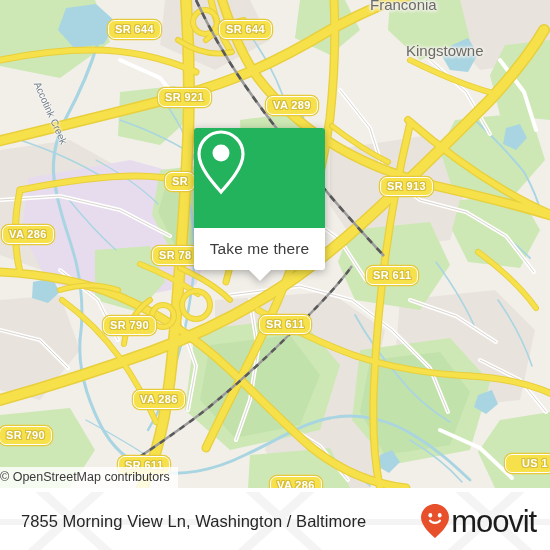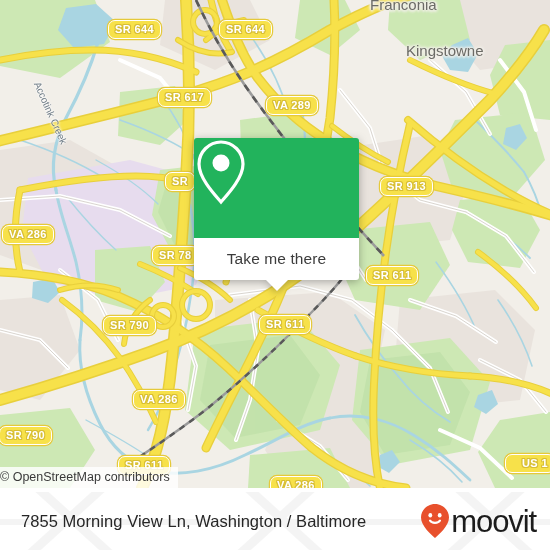--- a/index.html
+++ b/index.html
@@ -66,22 +66,22 @@
     background:rgba(255,255,255,0.82);
     color:#3a3a3a;
     font-size:12.5px;
     padding:3px 8px 4px 0;
     line-height:14px;
     white-space:nowrap;
   }
 
   
   .popup{
-    position:absolute;left:194px;top:138px;
-    width:165px;
+    position:absolute;left:194px;top:128px;
+    width:131px;
     border-radius:3px;
     overflow:visible;
     filter:drop-shadow(0 2px 4px rgba(0,0,0,.30));
   }
   .popup-head{
     height:100px;
     background:#22b35c;
     border-radius:3px 3px 0 0;
     display:flex;align-items:center;justify-content:center;
   }
@@ -345,21 +345,21 @@
       </g>
     </svg>
 
     <div class="place" style="left:370px;top:-4px;">Franconia</div>
     <div class="place" style="left:406px;top:42px;">Kingstowne</div>
 
     <div class="creek-label" style="left:42px;top:80px;">Accotink Creek</div>
 
     <div class="shield" style="left:108px;top:20px;">SR 644</div>
     <div class="shield" style="left:219px;top:20px;">SR 644</div>
-    <div class="shield" style="left:158px;top:88px;">SR 617</div>
+    <div class="shield" style="left:158px;top:88px;">SR 921</div>
     <div class="shield" style="left:266px;top:96px;">VA 289</div>
     <div class="shield" style="left:380px;top:177px;">SR 913</div>
     <div class="shield" style="left:165px;top:172px;">SR</div>
     <div class="shield" style="left:2px;top:225px;">VA 286</div>
     <div class="shield" style="left:152px;top:246px;">SR 78</div>
     <div class="shield" style="left:366px;top:266px;">SR 611</div>
     <div class="shield" style="left:103px;top:316px;">SR 790</div>
     <div class="shield" style="left:259px;top:315px;">SR 611</div>
     <div class="shield" style="left:133px;top:390px;">VA 286</div>
     <div class="shield" style="left:-1px;top:426px;">SR 790</div>

